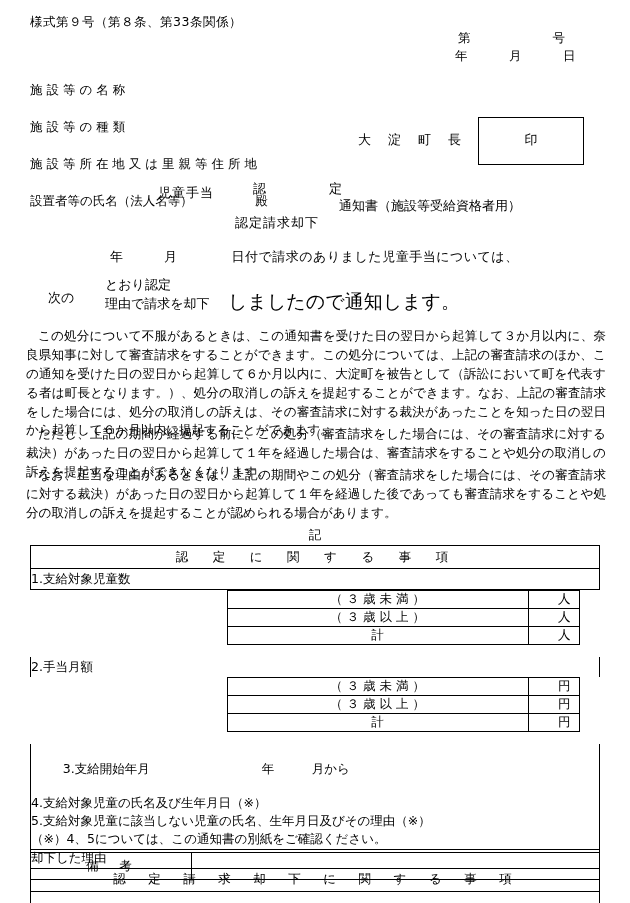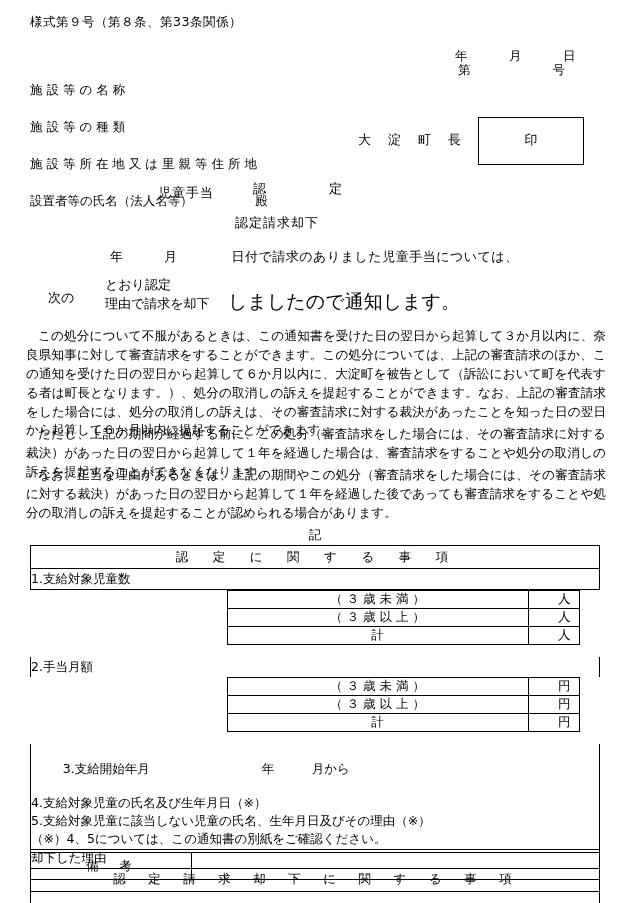--- a/index.html
+++ b/index.html
@@ -25,21 +25,20 @@
 
   .form-no {
     left: 30px; top: 14px;
     font-size: 12.5px;
     letter-spacing: 0.5px;
   }
   .doc-number {
     left: 458px; top: 30px;
     font-size: 12.5px;
     letter-spacing: 1px;
-    margin-top: 32px;
   }
   .doc-date {
     left: 455px; top: 48px;
     font-size: 12.5px;
     letter-spacing: 1px;
   }
 
   .fields {
     left: 30px; top: 62px;
     font-size: 12.5px;
@@ -213,20 +212,21 @@
     <div>設置者等の氏名（法人名等）　　　　　殿</div>
   </div>
 
   <div class="abs mayor nowrap">大　淀　町　長</div>
   <div class="abs seal-box">
     <div class="seal-text">印</div>
   </div>
 
   <div class="abs title-nintei nowrap">認　　　定</div>
   <div class="abs title-jidou nowrap">児童手当</div>
+  <div class="abs title-tsuuchi nowrap">通知書（施設等受給資格者用）</div>
   <div class="abs title-kyakka nowrap">認定請求却下</div>
 
   <div class="abs line-date nowrap">年　　　月　　　　日付で請求のありました児童手当については、</div>
   <div class="abs line-tsugino nowrap">次の</div>
   <div class="abs line-toori nowrap">とおり認定</div>
   <div class="abs line-riyuu nowrap">理由で請求を却下</div>
   <div class="abs line-shimashita nowrap">しましたので通知します。</div>
 
   <div class="abs para para-1">この処分について不服があるときは、この通知書を受けた日の翌日から起算して３か月以内に、奈良県知事に対して審査請求をすることができます。この処分については、上記の審査請求のほか、この通知を受けた日の翌日から起算して６か月以内に、大淀町を被告として（訴訟において町を代表する者は町長となります。）、処分の取消しの訴えを提起することができます。なお、上記の審査請求をした場合には、処分の取消しの訴えは、その審査請求に対する裁決があったことを知った日の翌日から起算して６か月以内に提起することができます。</div>
   <div class="abs para para-2">ただし、上記の期間が経過する前に、この処分（審査請求をした場合には、その審査請求に対する裁決）があった日の翌日から起算して１年を経過した場合は、審査請求をすることや処分の取消しの訴えを提起することができなくなります。</div>

